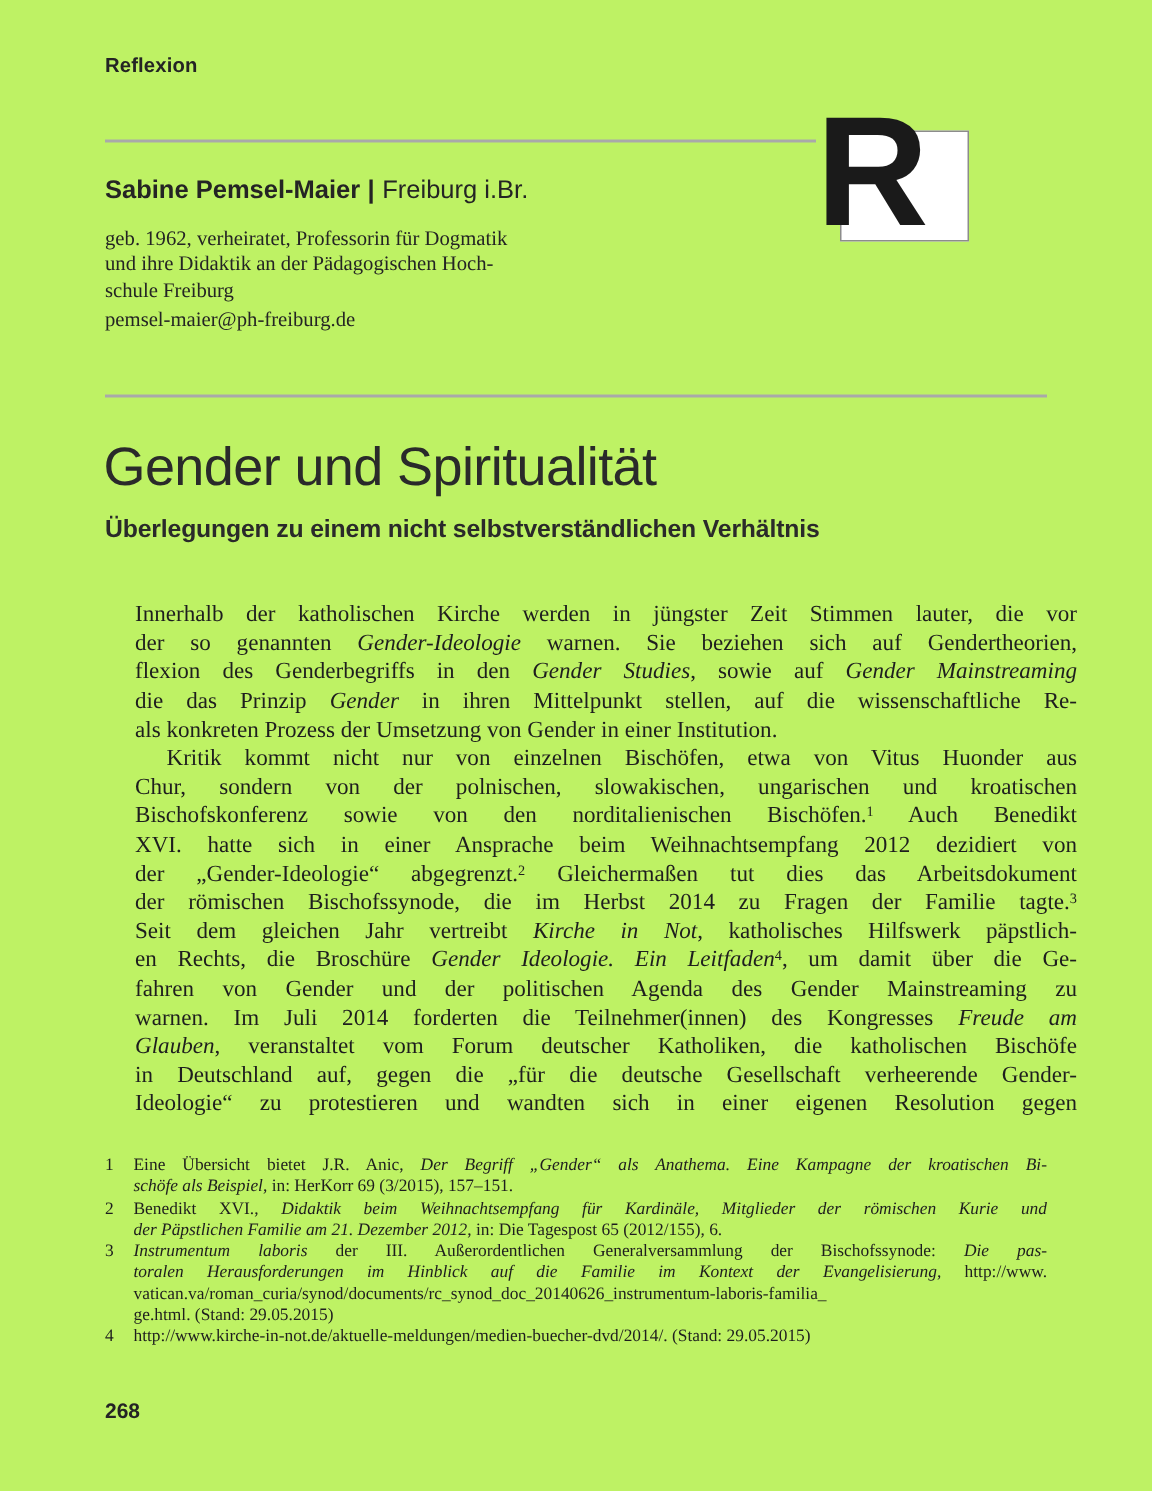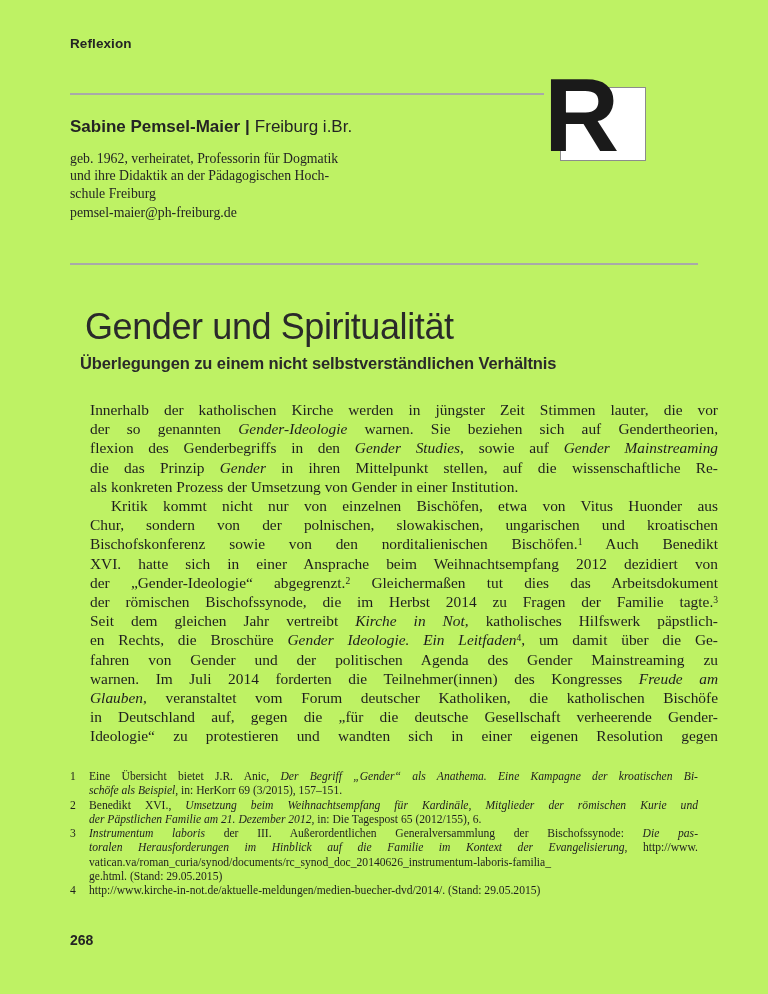--- a/index.html
+++ b/index.html
@@ -72,22 +72,22 @@
   <div class="bio">
       <div class="tline last">geb. 1962, verheiratet, Professorin für Dogmatik</div>
       <div class="tline last">und ihre Didaktik an der Pädagogischen Hoch-</div>
       <div class="tline last">schule Freiburg</div>
     </div>
 
   <div class="email">pemsel-maier@ph-freiburg.de</div>
 
   <div class="mid-rule"></div>
 
-  <h1 class="title" style="margin:16px">Gender und Spiritualität</h1>
-  <h2 class="subtitle" style="margin:10px">Überlegungen zu einem nicht selbstverständlichen Verhältnis</h2>
+  <h1 class="title" style="margin:0">Gender und Spiritualität</h1>
+  <h2 class="subtitle" style="margin:0">Überlegungen zu einem nicht selbstverständlichen Verhältnis</h2>
 
   <div class="body-text">
       <div class="tline">Innerhalb der katholischen Kirche werden in jüngster Zeit Stimmen lauter, die vor</div>
       <div class="tline">der so genannten <i>Gender-Ideologie</i> warnen. Sie beziehen sich auf Gendertheorien,</div>
       <div class="tline">flexion des Genderbegriffs in den <i>Gender Studies</i>, sowie auf <i>Gender Mainstreaming</i></div>
       <div class="tline">die das Prinzip <i>Gender</i> in ihren Mittelpunkt stellen, auf die wissenschaftliche Re-</div>
       <div class="tline last">als konkreten Prozess der Umsetzung von Gender in einer Institution.</div>
       <div class="tline indent">Kritik kommt nicht nur von einzelnen Bischöfen, etwa von Vitus Huonder aus</div>
       <div class="tline">Chur, sondern von der polnischen, slowakischen, ungarischen und kroatischen</div>
       <div class="tline">Bischofskonferenz sowie von den norditalienischen Bischöfen.<sup>1</sup> Auch Benedikt</div>
@@ -107,21 +107,21 @@
       <div class="fnote">
         <div class="fnum">1</div>
         <div class="fbody">
           <div class="tline">Eine Übersicht bietet J.R. Anic, <i>Der Begriff „Gender“ als Anathema. Eine Kampagne der kroatischen Bi-</i></div>
           <div class="tline last"><i>schöfe als Beispiel</i>, in: HerKorr 69 (3/2015), 157–151.</div>
         </div>
       </div>
       <div class="fnote">
         <div class="fnum">2</div>
         <div class="fbody">
-          <div class="tline">Benedikt XVI., <i>Umsetzung beim Weihnachtsempfang für Kardinäle, Mitglieder der römischen Kurie und</i></div>
+          <div class="tline">Benedikt XVI., <i>Didaktik beim Weihnachtsempfang für Kardinäle, Mitglieder der römischen Kurie und</i></div>
           <div class="tline last"><i>der Päpstlichen Familie am 21. Dezember 2012</i>, in: Die Tagespost 65 (2012/155), 6.</div>
         </div>
       </div>
       <div class="fnote">
         <div class="fnum">3</div>
         <div class="fbody">
           <div class="tline"><i>Instrumentum laboris</i> der III. Außerordentlichen Generalversammlung der Bischofssynode: <i>Die pas-</i></div>
           <div class="tline"><i>toralen Herausforderungen im Hinblick auf die Familie im Kontext der Evangelisierung</i>, http://www.</div>
           <div class="tline">vatican.va/roman_curia/synod/documents/rc_synod_doc_20140626_instrumentum-laboris-familia_</div>
           <div class="tline last">ge.html. (Stand: 29.05.2015)</div>

